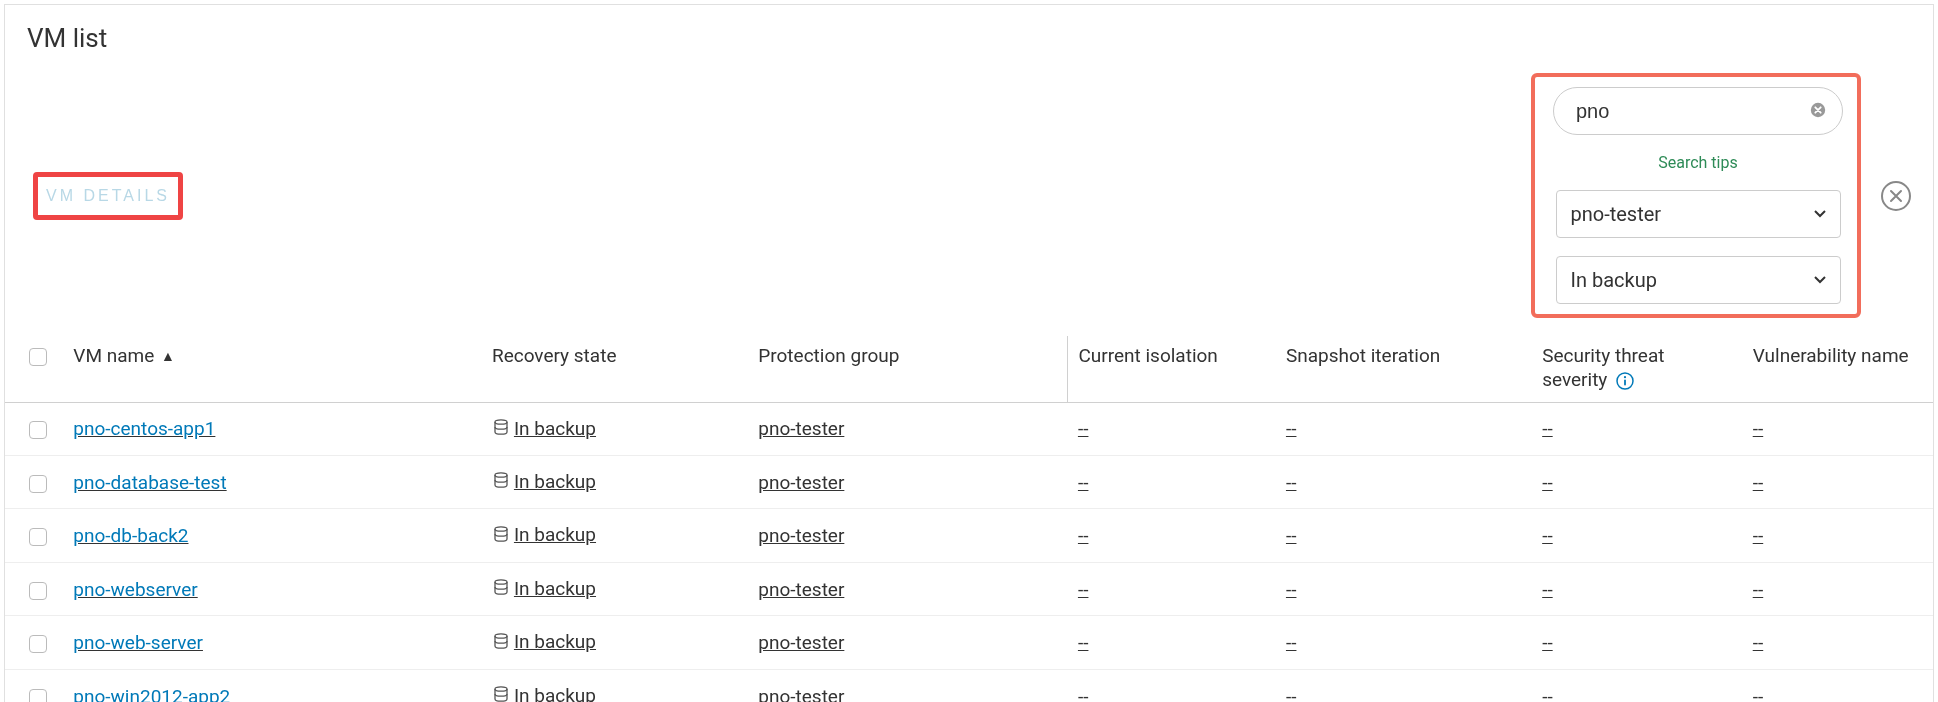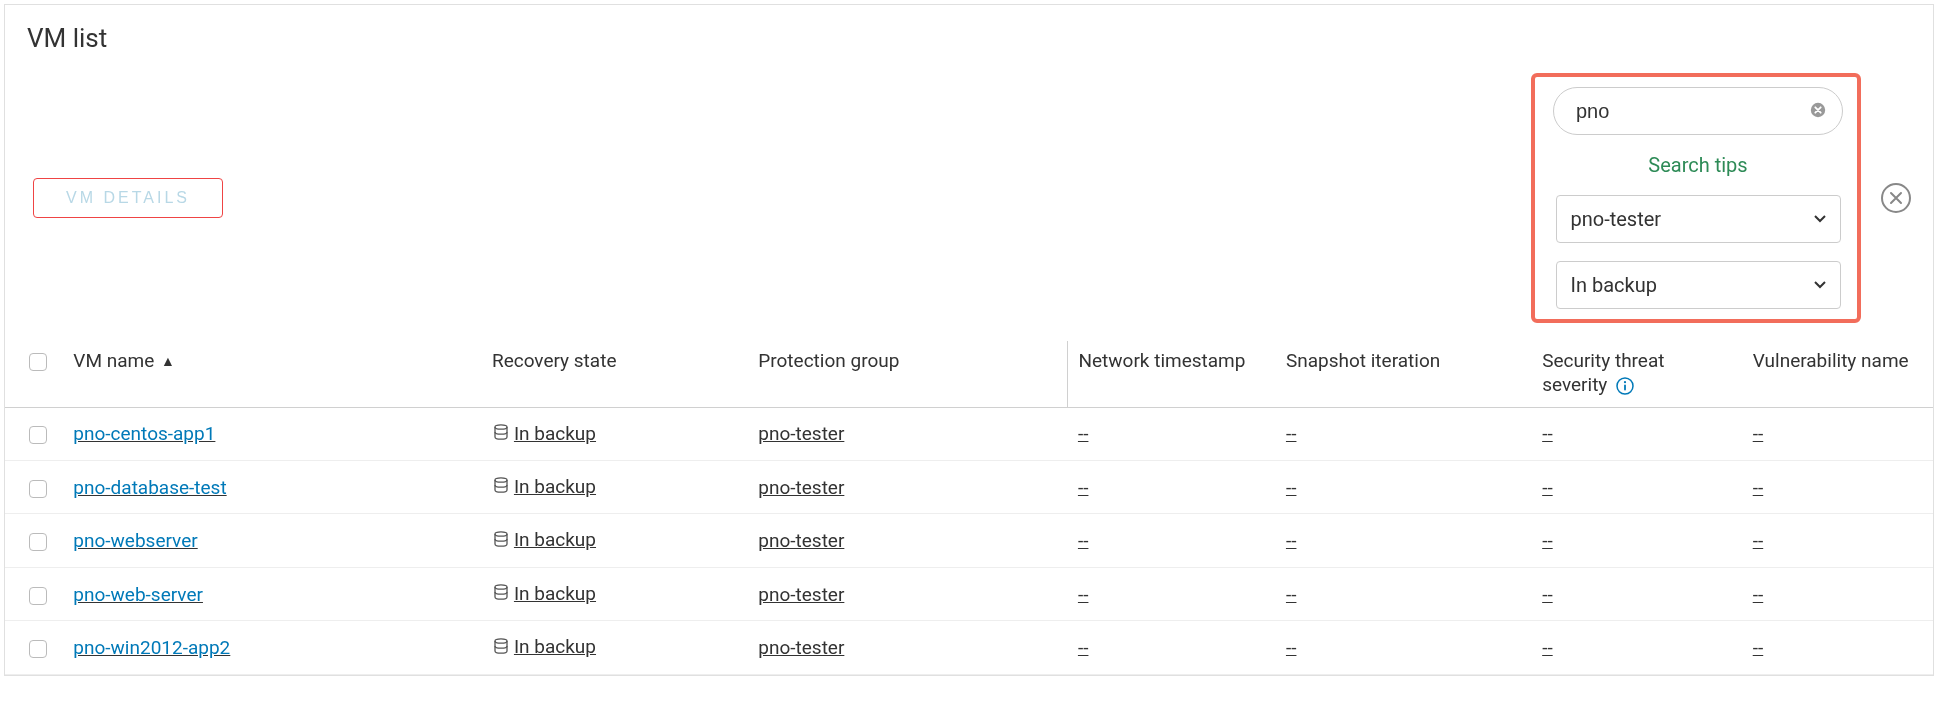--- a/index.html
+++ b/index.html
@@ -22,26 +22,26 @@
     color: #333;
     padding: 18px 22px 10px 22px;
   }
   .toolbar {
     display: flex;
     align-items: center;
     padding: 10px 22px 18px 28px;
     gap: 16px;
   }
   .vm-details-btn {
-    border: 1px solid #ef4444;
+    border: 5px solid #ef4444;
     background: #fff;
     color: #b8d8e6;
     font-size: 16px;
     letter-spacing: 3px;
-    padding: 10px 32px;
+    padding: 10px 8px;
     border-radius: 4px;
     font-weight: 400;
     cursor: pointer;
     text-transform: uppercase;
   }
   .spacer { flex: 1; }
   .highlight-box {
     border: 4px solid #f26d5b;
     border-radius: 6px;
     padding: 10px 14px 10px 18px;
@@ -68,21 +68,21 @@
   .clear-icon {
     position: absolute;
     right: 14px;
     width: 20px;
     height: 20px;
     cursor: pointer;
     color: #888;
   }
   .search-tips {
     color: #2e8b57;
-    font-size: 20px;
+    font-size: 16px;
     cursor: pointer;
   }
   .select-box {
     position: relative;
     width: 285px;
     height: 48px;
     border: 1px solid #ccc;
     border-radius: 4px;
     display: flex;
     align-items: center;
@@ -236,21 +236,21 @@
       </colgroup>
       <thead>
         <tr>
           <th style="padding-left:24px;"><span class="chk"></span></th>
           <th>
             <span>VM name</span>
             <span class="sort-arrow">▲</span>
           </th>
           <th>Recovery state</th>
           <th>Protection group</th>
-          <th style="border-left:1px solid #d0d0d0;">Network timestamp</th>
+          <th style="border-left:1px solid #d0d0d0;">Current isolation</th>
           <th>Snapshot iteration</th>
           <th>
             <span>Security threat severity</span>
             <span class="info-icon">
               <svg width="18" height="18" viewBox="0 0 18 18">
                   <circle cx="9" cy="9" r="8" fill="none" stroke="#0079b8" stroke-width="1.5"></circle>
                   <circle cx="9" cy="5.2" r="1.1" fill="#0079b8"></circle>
                   <rect x="8.1" y="7.5" width="1.8" height="6" rx="0.9" fill="#0079b8"></rect>
                 </svg>
             </span>
@@ -282,20 +282,34 @@
                   <path d="M3 9 A6 2.2 0 0 0 15 9" fill="none" stroke="#555" stroke-width="1.3"></path>
                 </svg></span><span>In backup</span></td>
             <td>pno-tester</td>
             <td>--</td>
             <td>--</td>
             <td>--</td>
             <td>--</td>
           </tr>
           <tr>
             <td style="padding-left:24px;"><span class="chk"></span></td>
+            <td><span class="vm-link">pno-db-back2</span></td>
+            <td><span class="db-icon"><svg width="18" height="18" viewBox="0 0 18 18">
+                  <ellipse cx="9" cy="4" rx="6" ry="2.2" fill="none" stroke="#555" stroke-width="1.3"></ellipse>
+                  <path d="M3 4 V14 A6 2.2 0 0 0 15 14 V4" fill="none" stroke="#555" stroke-width="1.3"></path>
+                  <path d="M3 9 A6 2.2 0 0 0 15 9" fill="none" stroke="#555" stroke-width="1.3"></path>
+                </svg></span><span>In backup</span></td>
+            <td>pno-tester</td>
+            <td>--</td>
+            <td>--</td>
+            <td>--</td>
+            <td>--</td>
+          </tr>
+          <tr>
+            <td style="padding-left:24px;"><span class="chk"></span></td>
             <td><span class="vm-link">pno-webserver</span></td>
             <td><span class="db-icon"><svg width="18" height="18" viewBox="0 0 18 18">
                   <ellipse cx="9" cy="4" rx="6" ry="2.2" fill="none" stroke="#555" stroke-width="1.3"></ellipse>
                   <path d="M3 4 V14 A6 2.2 0 0 0 15 14 V4" fill="none" stroke="#555" stroke-width="1.3"></path>
                   <path d="M3 9 A6 2.2 0 0 0 15 9" fill="none" stroke="#555" stroke-width="1.3"></path>
                 </svg></span><span>In backup</span></td>
             <td>pno-tester</td>
             <td>--</td>
             <td>--</td>
             <td>--</td>

